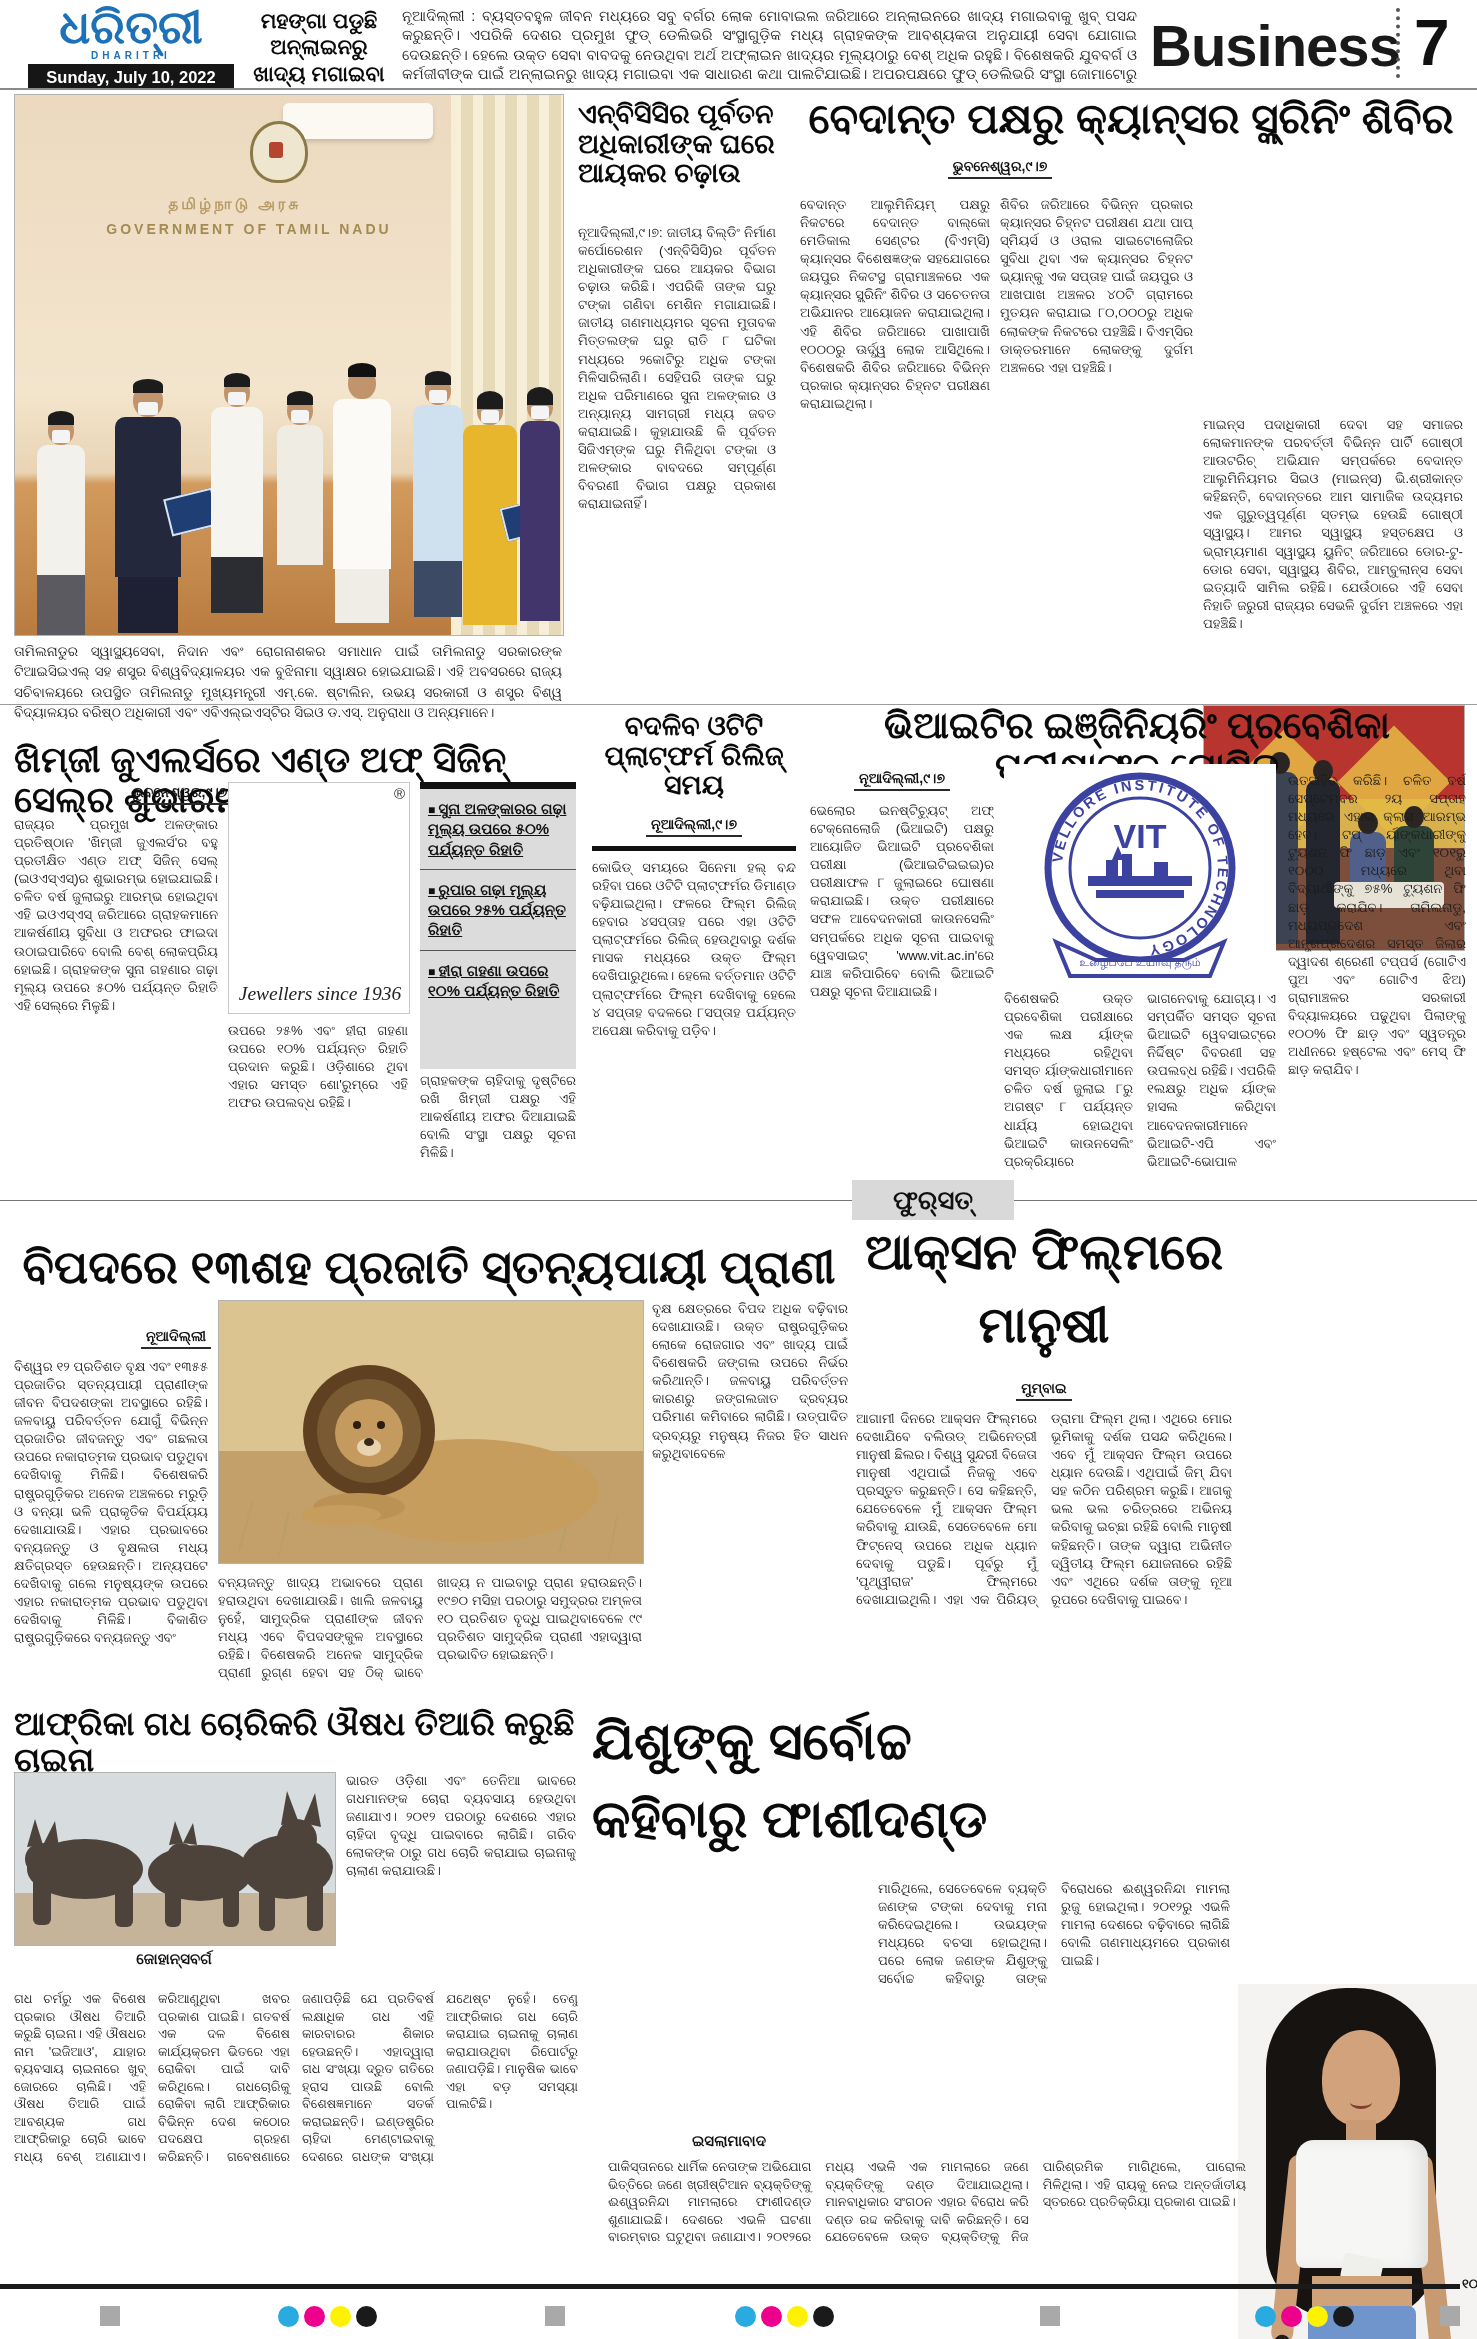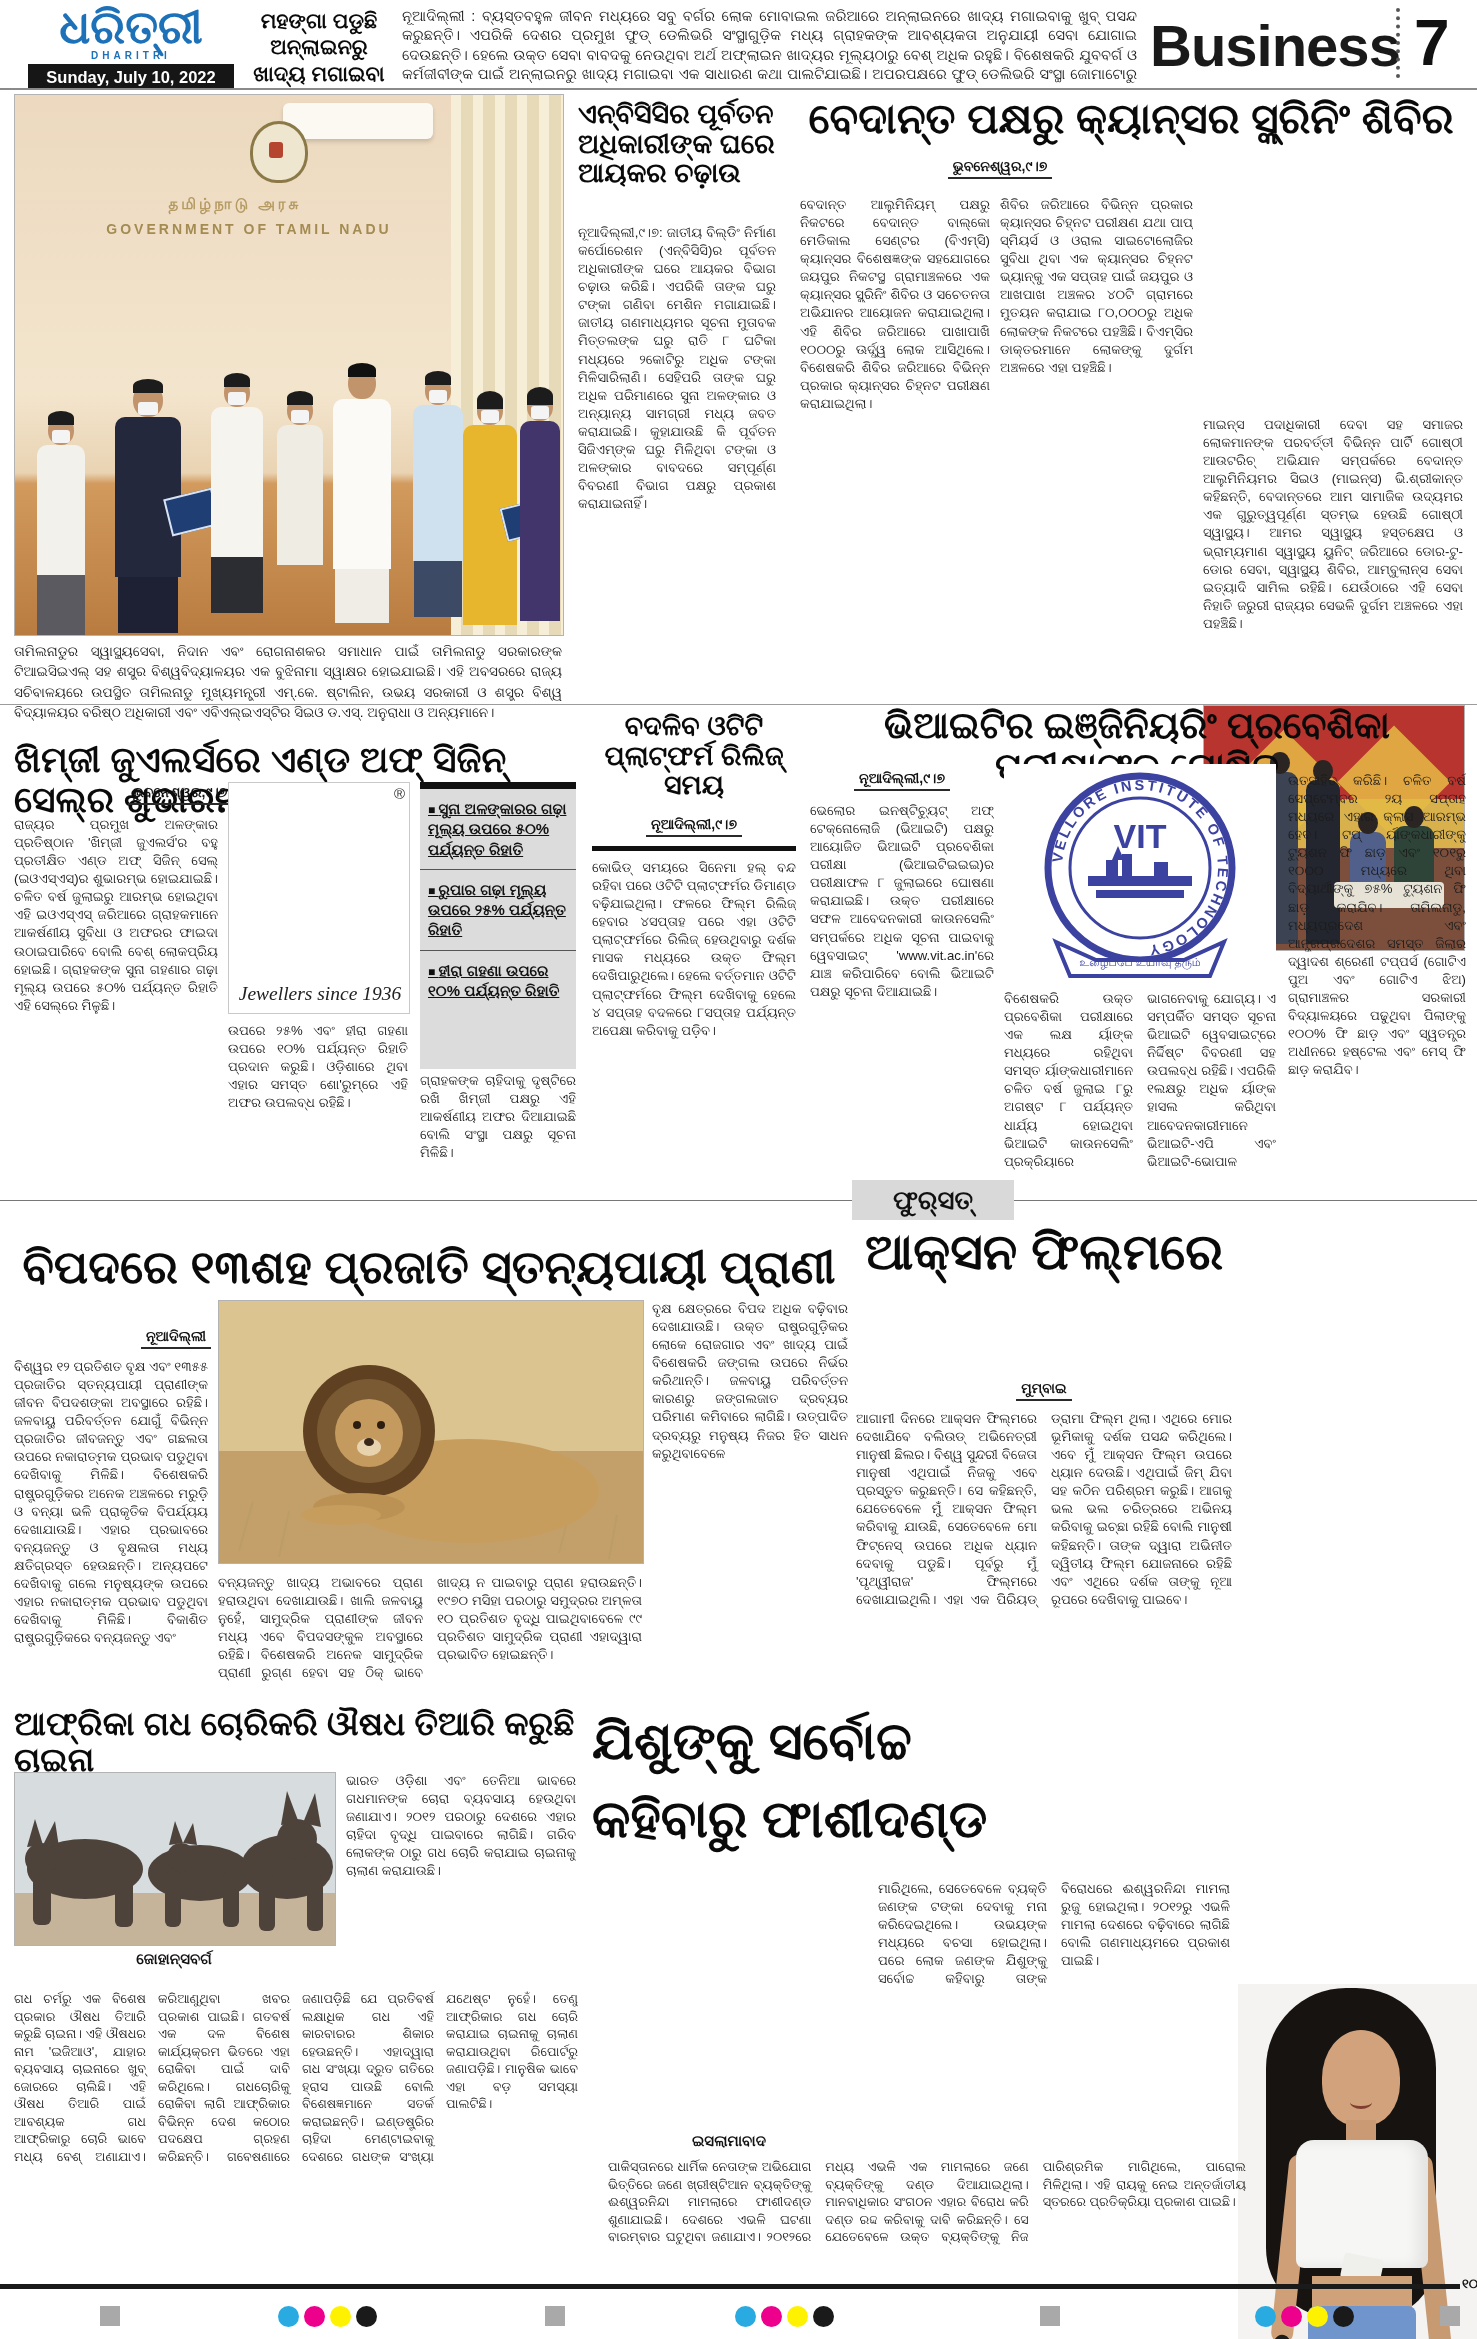--- a/index.html
+++ b/index.html
@@ -263,20 +263,21 @@
     <ellipse cx="150" cy="141" rx="5" ry="4" fill="#3a281a"></ellipse>
     <ellipse cx="140" cy="206" rx="46" ry="14" fill="#bb9254"></ellipse>
     <ellipse cx="122" cy="214" rx="40" ry="10" fill="#c79d5e"></ellipse>
   </svg>
 </div>
 <div class="abs jt" style="left:218px;top:1574px;width:424px;height:126px;column-count:2;column-gap:14px;">ବନ୍ୟଜନ୍ତୁ ଖାଦ୍ୟ ଅଭାବରେ ପ୍ରାଣ ହରାଉଥିବା ଦେଖାଯାଉଛି। ଖାଲି ଜଳବାୟୁ ନୁହେଁ, ସାମୁଦ୍ରିକ ପ୍ରାଣୀଙ୍କ ଜୀବନ ମଧ୍ୟ ଏବେ ବିପଦସଙ୍କୁଳ ଅବସ୍ଥାରେ ରହିଛି। ବିଶେଷକରି ଅନେକ ସାମୁଦ୍ରିକ ପ୍ରାଣୀ ରୁଗ୍‌ଣ ହେବା ସହ ଠିକ୍ ଭାବେ ଖାଦ୍ୟ ନ ପାଇବାରୁ ପ୍ରାଣ ହରାଉଛନ୍ତି। ୧୯୭୦ ମସିହା ପରଠାରୁ ସମୁଦ୍ରର ଅମ୍ଳତା ୧୦ ପ୍ରତିଶତ ବୃଦ୍ଧି ପାଇଥିବାବେଳେ ୯୯ ପ୍ରତିଶତ ସାମୁଦ୍ରିକ ପ୍ରାଣୀ ଏହାଦ୍ୱାରା ପ୍ରଭାବିତ ହୋଇଛନ୍ତି।</div>
 <div class="abs jt" style="left:652px;top:1300px;width:196px;height:398px;">ବୃକ୍ଷ କ୍ଷେତ୍ରରେ ବିପଦ ଅଧିକ ବଢ଼ିବାର ଦେଖାଯାଉଛି। ଉକ୍ତ ରାଷ୍ଟ୍ରଗୁଡ଼ିକର ଲୋକେ ରୋଜଗାର ଏବଂ ଖାଦ୍ୟ ପାଇଁ ବିଶେଷକରି ଜଙ୍ଗଲ ଉପରେ ନିର୍ଭର କରିଥାନ୍ତି। ଜଳବାୟୁ ପରିବର୍ତ୍ତନ କାରଣରୁ ଜଙ୍ଗଲଜାତ ଦ୍ରବ୍ୟର ପରିମାଣ କମିବାରେ ଲାଗିଛି। ଉତ୍ପାଦିତ ଦ୍ରବ୍ୟରୁ ମନୁଷ୍ୟ ନିଜର ହିତ ସାଧନ କରୁଥିବାବେଳେ</div>
 
 <div class="abs hl" style="left:856px;top:1216px;width:376px;text-align:center;font-size:50px;line-height:1.45;">
   <div>ଆକ୍ସନ ଫିଲ୍ମରେ</div>
+  <div>ମାନୁଷୀ</div>
 </div>
 <div class="abs dl" style="left:1004px;top:1380px;width:80px;"><span>ମୁମ୍ବାଇ</span></div>
 <div class="abs jt" style="left:856px;top:1410px;width:376px;height:290px;column-count:2;column-gap:14px;">ଆଗାମୀ ଦିନରେ ଆକ୍ସନ ଫିଲ୍ମରେ ଦେଖାଯିବେ ବଲିଉଡ୍ ଅଭିନେତ୍ରୀ ମାନୁଷୀ ଛିଲର। ବିଶ୍ୱ ସୁନ୍ଦରୀ ବିଜେତା ମାନୁଷୀ ଏଥିପାଇଁ ନିଜକୁ ଏବେ ପ୍ରସ୍ତୁତ କରୁଛନ୍ତି। ସେ କହିଛନ୍ତି, ଯେତେବେଳେ ମୁଁ ଆକ୍ସନ ଫିଲ୍ମ କରିବାକୁ ଯାଉଛି, ସେତେବେଳେ ମୋ ଫିଟ୍‌ନେସ୍ ଉପରେ ଅଧିକ ଧ୍ୟାନ ଦେବାକୁ ପଡୁଛି। ପୂର୍ବରୁ ମୁଁ 'ପୃଥ୍ୱୀରାଜ' ଫିଲ୍ମରେ ଦେଖାଯାଇଥିଲି। ଏହା ଏକ ପିରିୟଡ୍ ଡ୍ରାମା ଫିଲ୍ମ ଥିଲା। ଏଥିରେ ମୋର ଭୂମିକାକୁ ଦର୍ଶକ ପସନ୍ଦ କରିଥିଲେ। ଏବେ ମୁଁ ଆକ୍ସନ ଫିଲ୍ମ ଉପରେ ଧ୍ୟାନ ଦେଉଛି। ଏଥିପାଇଁ ଜିମ୍ ଯିବା ସହ କଠିନ ପରିଶ୍ରମ କରୁଛି। ଆଗକୁ ଭଲ ଭଲ ଚରିତ୍ରରେ ଅଭିନୟ କରିବାକୁ ଇଚ୍ଛା ରହିଛି ବୋଲି ମାନୁଷୀ କହିଛନ୍ତି। ତାଙ୍କ ଦ୍ୱାରା ଅଭିନୀତ ଦ୍ୱିତୀୟ ଫିଲ୍ମ ଯୋଜନାରେ ରହିଛି ଏବଂ ଏଥିରେ ଦର୍ଶକ ତାଙ୍କୁ ନୂଆ ରୂପରେ ଦେଖିବାକୁ ପାଇବେ।</div>
 
 <div class="abs scene-girl" style="left:1238px;top:1196px;width:239px;height:1098px;">
   <div class="g-hair"></div>
   <div class="g-face">
       <div class="g-smile"></div>
     </div>
   <div class="g-neck"></div>

